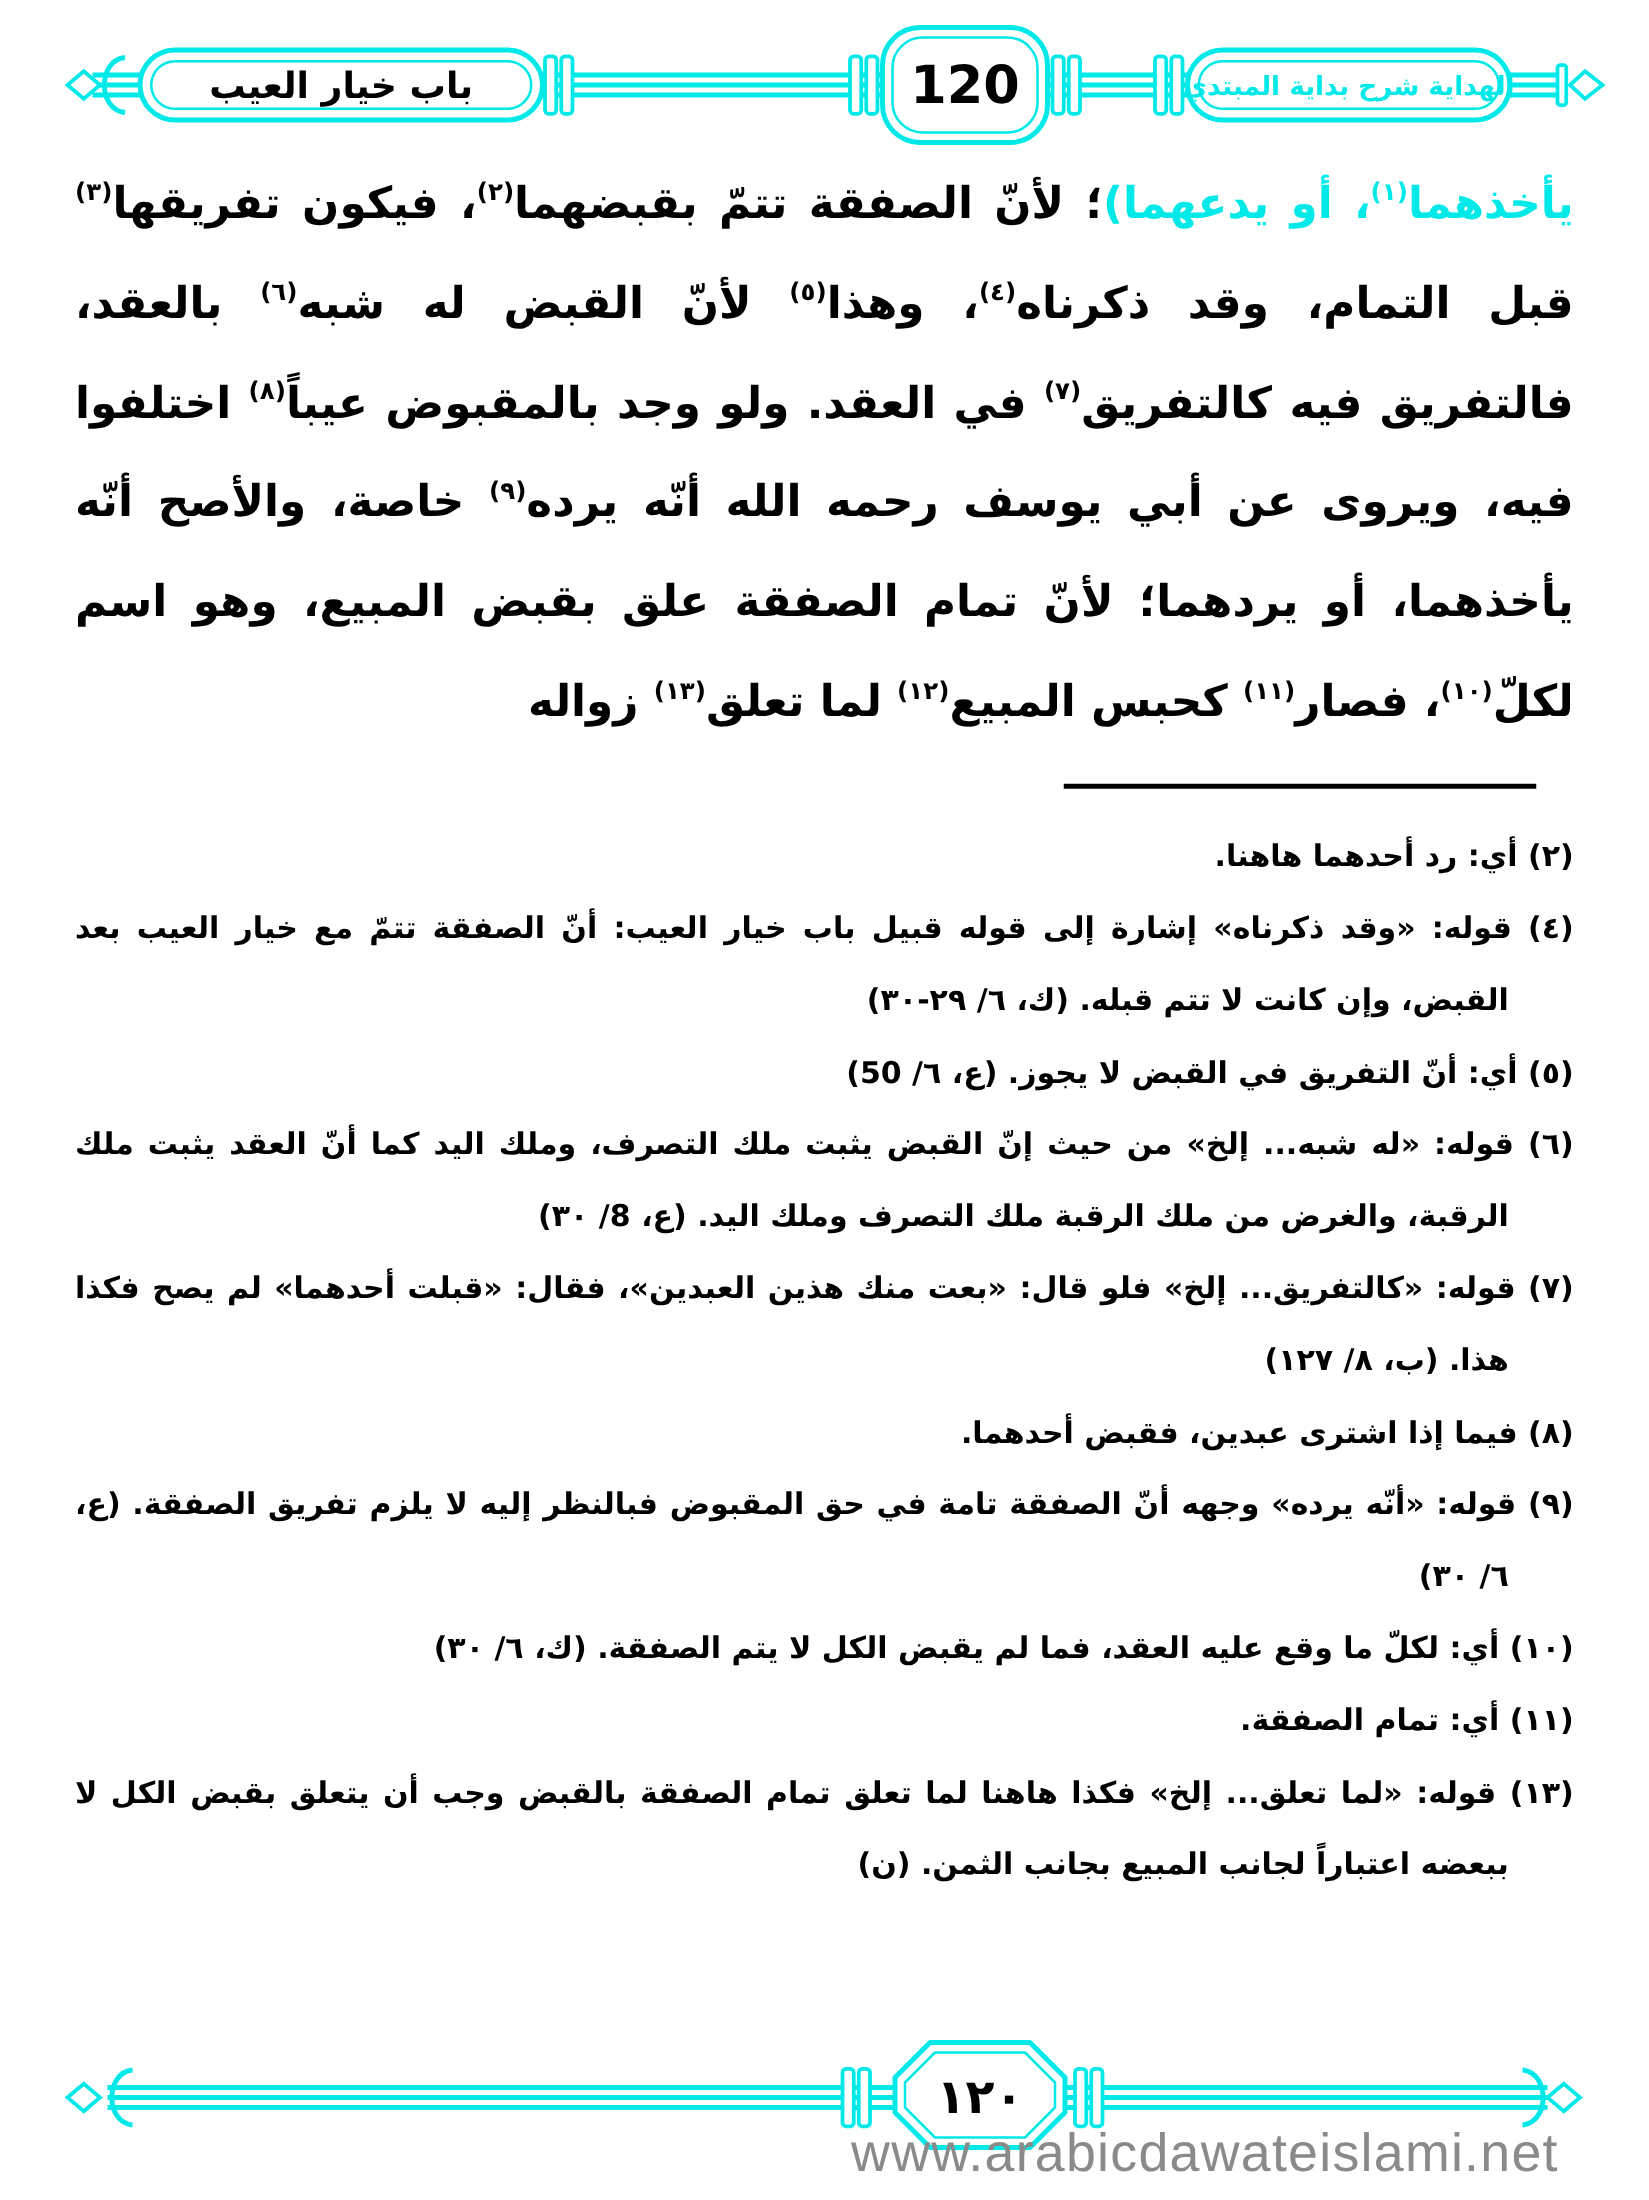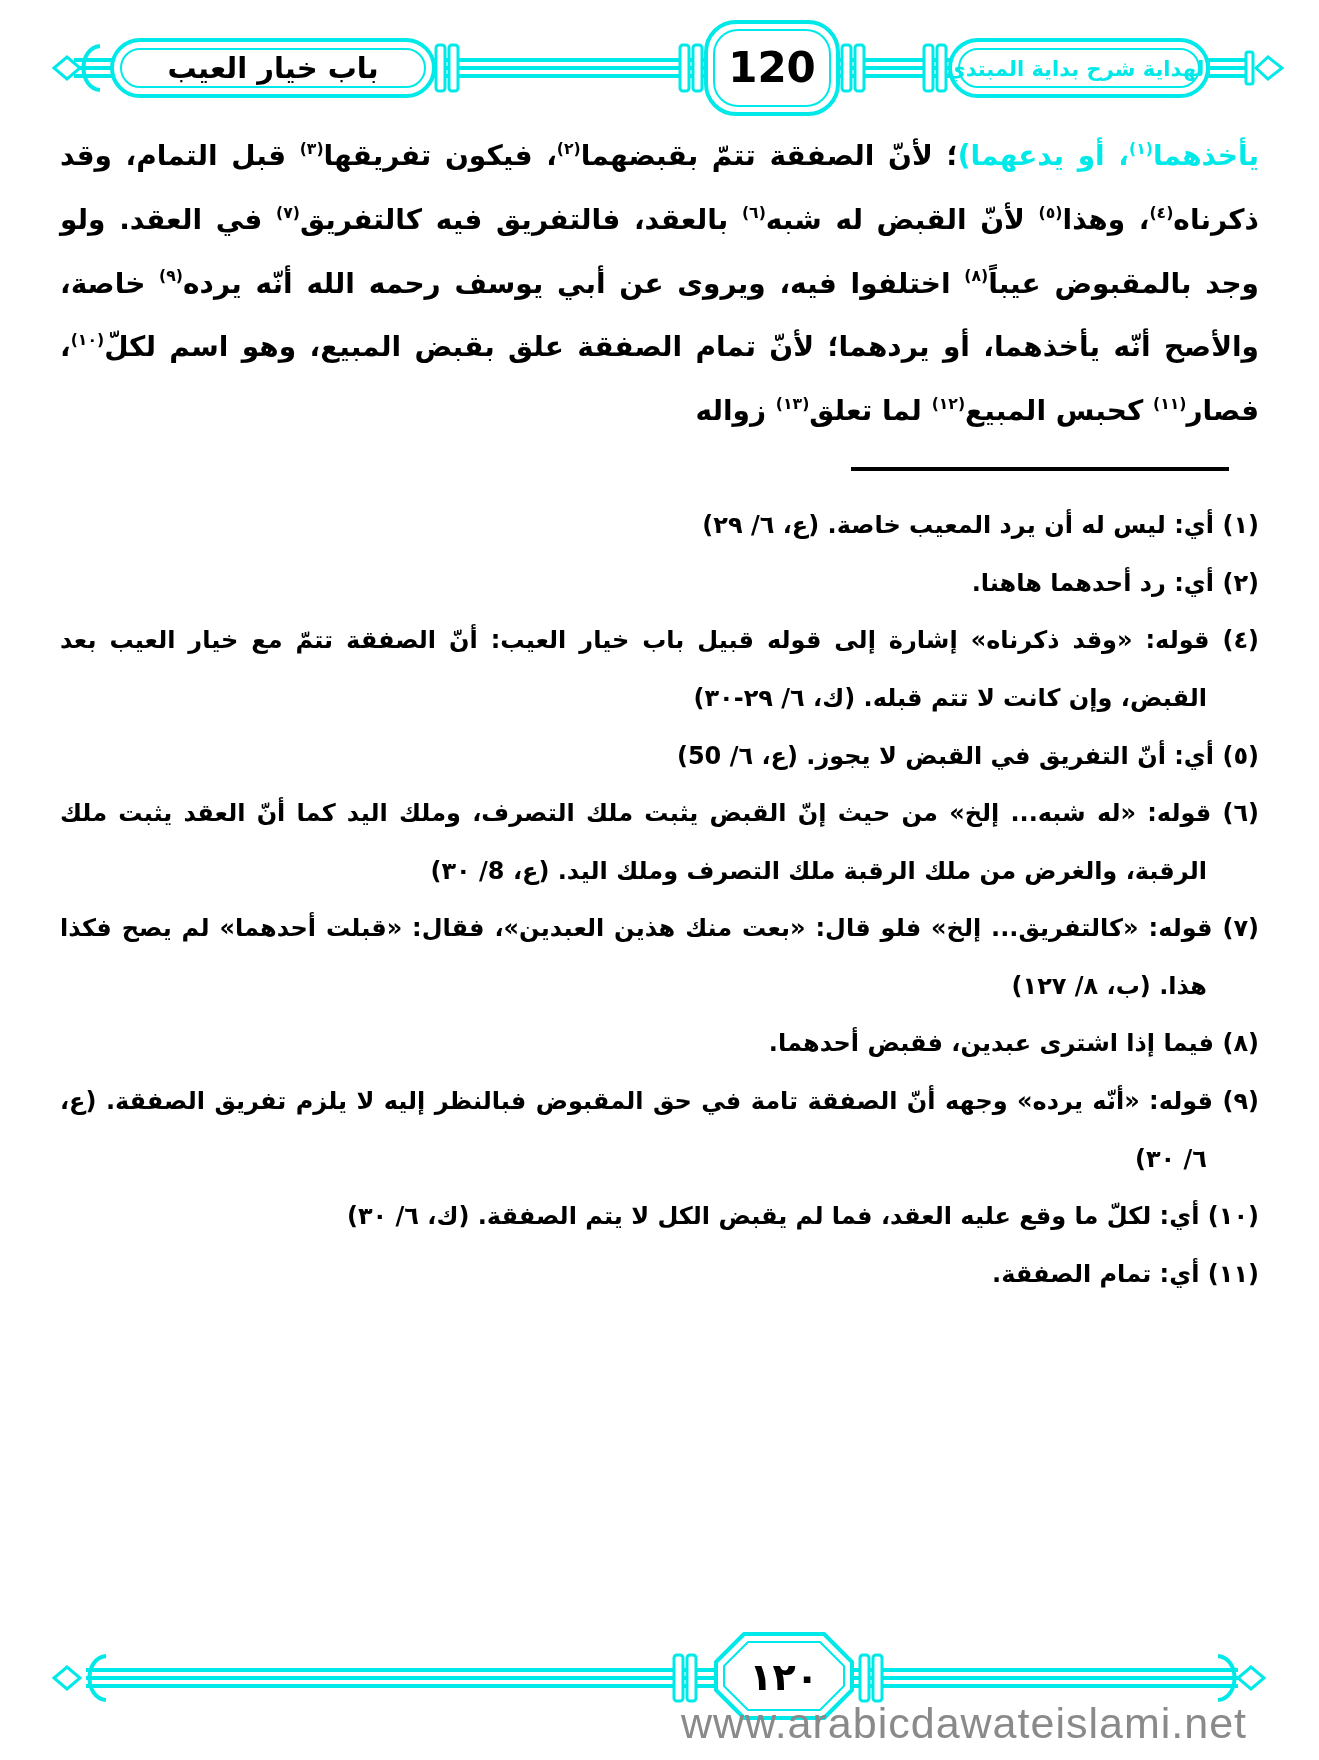--- a/index.html
+++ b/index.html
@@ -4,21 +4,21 @@
 <style>
   :root{ --cyan:#00e9e9; --ink:#000000; --gray:#8a8a8a; }
   html,body{margin:0;padding:0;background:#ffffff;}
   .page{position:relative;width:1319px;height:1760px;background:#ffffff;overflow:hidden;
         font-family:"DejaVu Sans",sans-serif;}
   svg{display:block;}
   svg text{font-family:"DejaVu Sans",sans-serif;}
   .hdr{position:absolute;top:20px;left:0;width:1319px;height:96px;}
   .ftr{position:absolute;bottom:38px;left:0;width:1319px;height:92px;}
   .main{position:absolute;top:124px;left:60px;width:1199px;direction:rtl;unicode-bidi:embed;}
-  .body-text{margin:0;font-size:28px;font-weight:700;color:var(--ink);
+  .body-text{margin:0;font-size:35px;font-weight:700;color:var(--ink);
              line-height:2.28;text-align:justify;}
   .body-text .accent{color:var(--cyan);}
   .sup{font-size:0.56em;position:relative;top:-0.72em;letter-spacing:0;}
   .fn-divider{width:378px;height:4px;background:#000;margin:24px 30px 0 auto;}
   .footnotes{margin-top:26px;}
   .footnote{font-size:24px;font-weight:700;color:var(--ink);line-height:2.4;
             text-align:justify;padding-right:52px;text-indent:-52px;}
   .watermark{position:absolute;bottom:12px;right:72px;direction:ltr;
              font-family:"Liberation Sans",sans-serif;font-size:43px;color:var(--gray);
              letter-spacing:1px;}
@@ -74,30 +74,30 @@
     <g fill="#fff" class="cyn" stroke-width="3">
       <rect x="1246" y="32" width="7" height="32" rx="2"></rect>
       <polygon points="1256,48 1268,37 1282,48 1268,59"></polygon>
     </g>
   </svg>
 
   <div class="main">
     <p class="body-text"><span class="accent">يأخذهما</span><span class="accent sup">(١)</span><span class="accent">، أو يدعهما)</span><span>؛ لأنّ الصفقة تتمّ بقبضهما</span><span class="sup">(٢)</span><span>، فيكون تفريقها</span><span class="sup">(٣)</span><span> قبل التمام، وقد ذكرناه</span><span class="sup">(٤)</span><span>، وهذا</span><span class="sup">(٥)</span><span> لأنّ القبض له شبه</span><span class="sup">(٦)</span><span> بالعقد، فالتفريق فيه كالتفريق</span><span class="sup">(٧)</span><span> في العقد. ولو وجد بالمقبوض عيباً</span><span class="sup">(٨)</span><span> اختلفوا فيه، ويروى عن أبي يوسف رحمه الله أنّه يرده</span><span class="sup">(٩)</span><span> خاصة، والأصح أنّه يأخذهما، أو يردهما؛ لأنّ تمام الصفقة علق بقبض المبيع، وهو اسم لكلّ</span><span class="sup">(١٠)</span><span>، فصار</span><span class="sup">(١١)</span><span> كحبس المبيع</span><span class="sup">(١٢)</span><span> لما تعلق</span><span class="sup">(١٣)</span><span> زواله</span></p>
     <div class="fn-divider"></div>
     <div class="footnotes">
-        <div class="footnote">(١) أي: ليس له أن يرد المعيب خاصة. (ع، ٦/ ٢٩)</div>
         <div class="footnote">(٢) أي: رد أحدهما هاهنا.</div>
         <div class="footnote">(٤) قوله: «وقد ذكرناه» إشارة إلى قوله قبيل باب خيار العيب: أنّ الصفقة تتمّ مع خيار العيب بعد القبض، وإن كانت لا تتم قبله. (ك، ٦/ ٢٩-٣٠)</div>
         <div class="footnote">(٥) أي: أنّ التفريق في القبض لا يجوز. (ع، ٦/ 50)</div>
         <div class="footnote">(٦) قوله: «له شبه... إلخ» من حيث إنّ القبض يثبت ملك التصرف، وملك اليد كما أنّ العقد يثبت ملك الرقبة، والغرض من ملك الرقبة ملك التصرف وملك اليد. (ع، 8/ ٣٠)</div>
         <div class="footnote">(٧) قوله: «كالتفريق... إلخ» فلو قال: «بعت منك هذين العبدين»، فقال: «قبلت أحدهما» لم يصح فكذا هذا. (ب، ٨/ ١٢٧)</div>
         <div class="footnote">(٨) فيما إذا اشترى عبدين، فقبض أحدهما.</div>
         <div class="footnote">(٩) قوله: «أنّه يرده» وجهه أنّ الصفقة تامة في حق المقبوض فبالنظر إليه لا يلزم تفريق الصفقة. (ع، ٦/ ٣٠)</div>
         <div class="footnote">(١٠) أي: لكلّ ما وقع عليه العقد، فما لم يقبض الكل لا يتم الصفقة. (ك، ٦/ ٣٠)</div>
         <div class="footnote">(١١) أي: تمام الصفقة.</div>
+        <div class="footnote">(١٣) قوله: «لما تعلق... إلخ» فكذا هاهنا لما تعلق تمام الصفقة بالقبض وجب أن يتعلق بقبض الكل لا ببعضه اعتباراً لجانب المبيع بجانب الثمن. (ن)</div>
       </div>
   </div>
 
   <svg class="ftr" viewBox="0 0 1319 92">
     <g fill="var(--cyan)">
       <rect x="86" y="38" width="1152" height="4"></rect>
       <rect x="86" y="46" width="1152" height="4"></rect>
       <rect x="86" y="54" width="1152" height="4"></rect>
     </g>
     <g fill="#fff" class="cyn" stroke-width="3">

